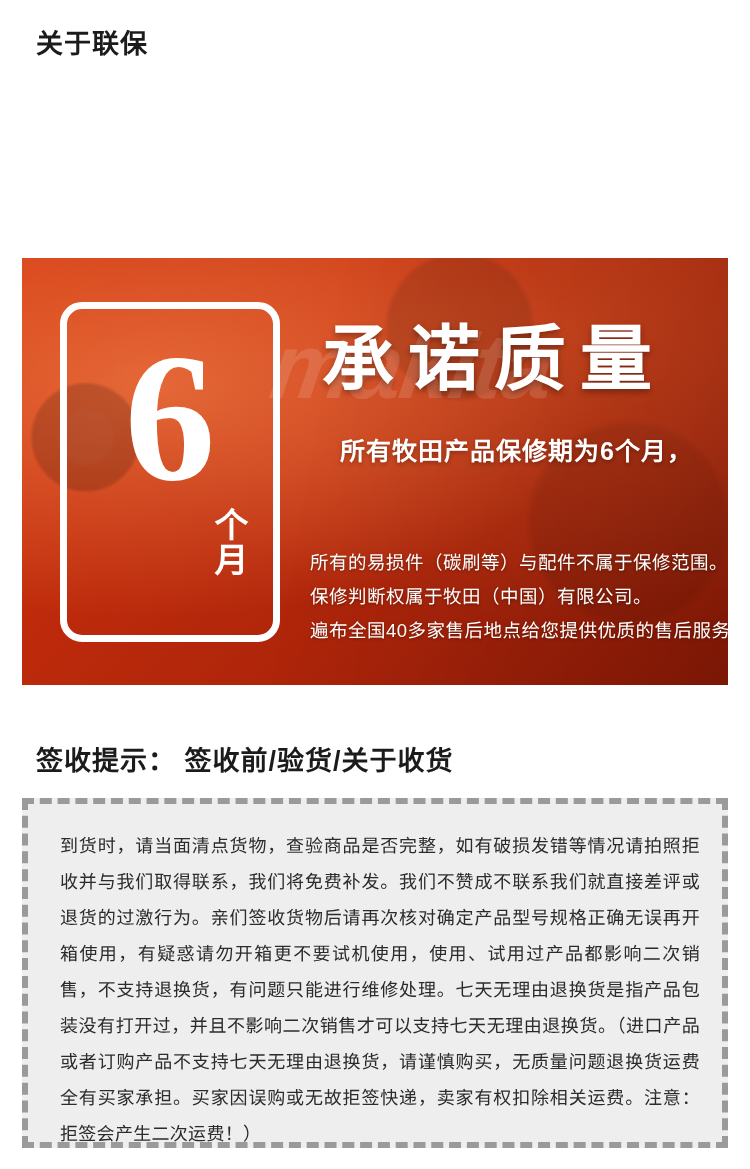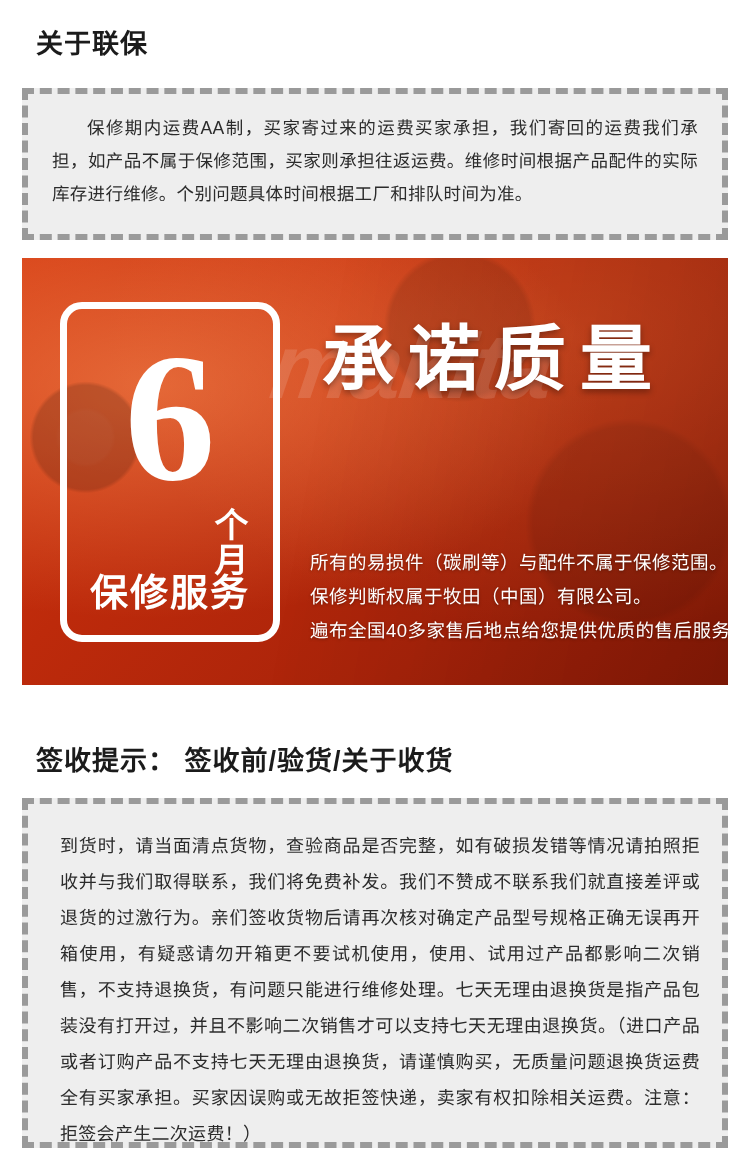--- a/index.html
+++ b/index.html
@@ -203,38 +203,35 @@
   }
   .banner-fine div { white-space: nowrap; }
 </style>
 </head>
 <body>
 
 <div class="page">
 
   <h2 class="section-title title-warranty">关于联保</h2>
 
-  <div class="note-box" id="warranty-note">
-    <p class="note-text">保修期内运费AA制，买家寄过来的运费买家承担，我们寄回的运费我们承担，如产品不属于保修范围，买家则承担往返运费。维修时间根据产品配件的实际库存进行维修。个别问题具体时间根据工厂和排队时间为准。</p>
-  </div>
 
   <div class="banner">
     <div class="texture"></div>
 
     <div class="brand-ghost">makita</div>
 
     <div class="badge">
       <div class="big-num">6</div>
       <div class="unit">个月</div>
-      <div class="badge-label">保修服务</div>
     </div>
 
     <div class="banner-headline">承诺质量</div>
 
     <div class="banner-sub1">
+      <span>所有牧田产品保修期为6个月，</span>
     </div>
 
     <div class="banner-fine">
       <div>所有的易损件（碳刷等）与配件不属于保修范围。</div>
       <div>保修判断权属于牧田（中国）有限公司。</div>
       <div>遍布全国40多家售后地点给您提供优质的售后服务。</div>
     </div>
   </div>
 
   <h2 class="section-title title-signing">签收提示： 签收前/验货/关于收货</h2>

